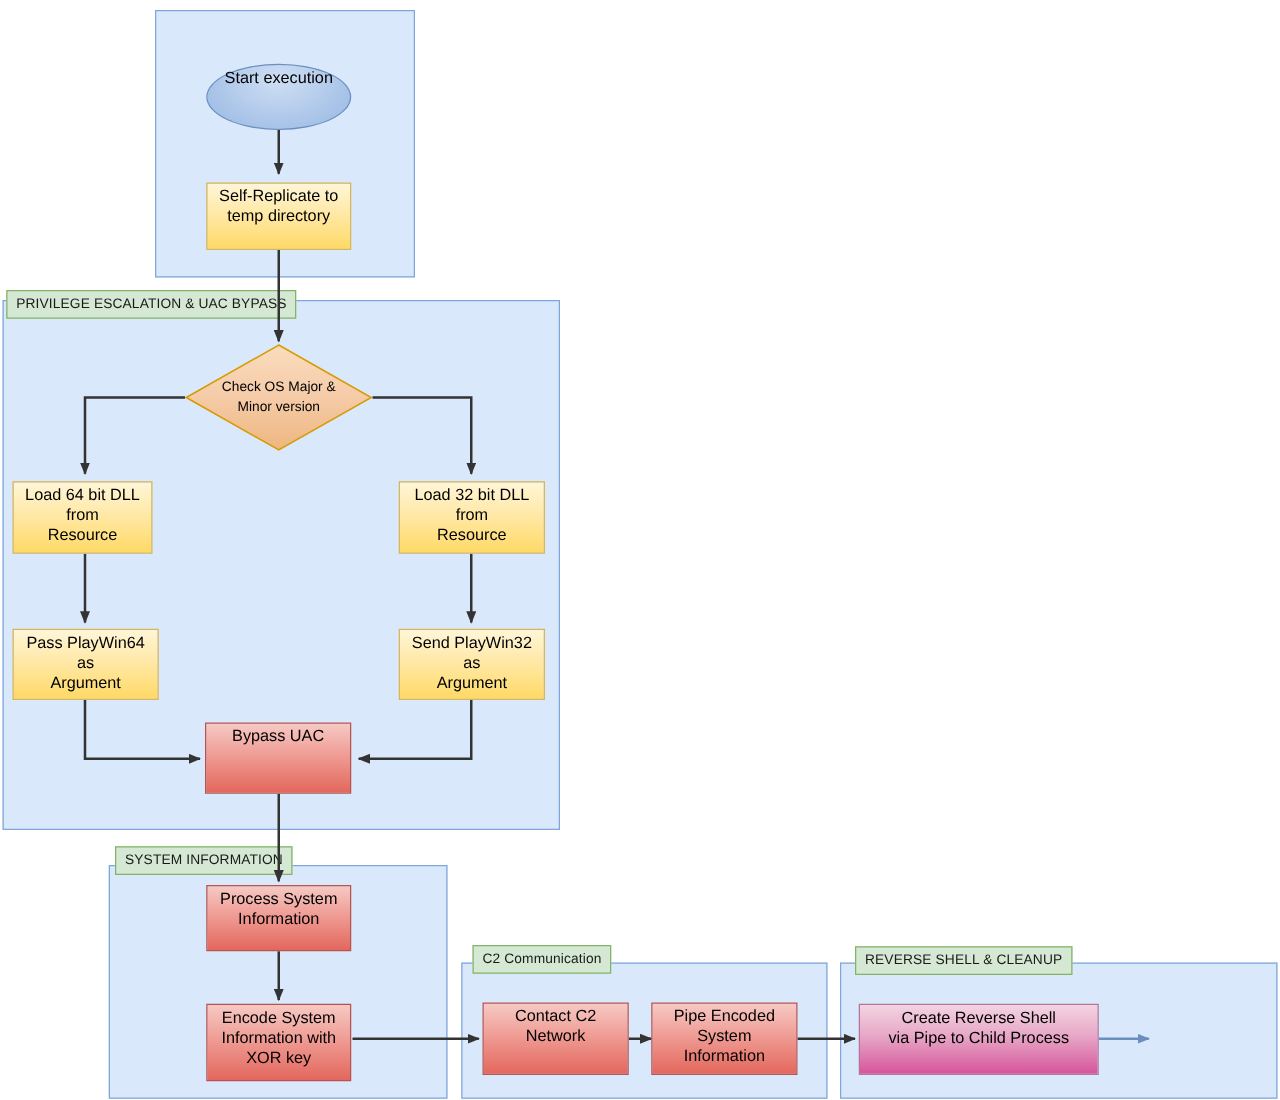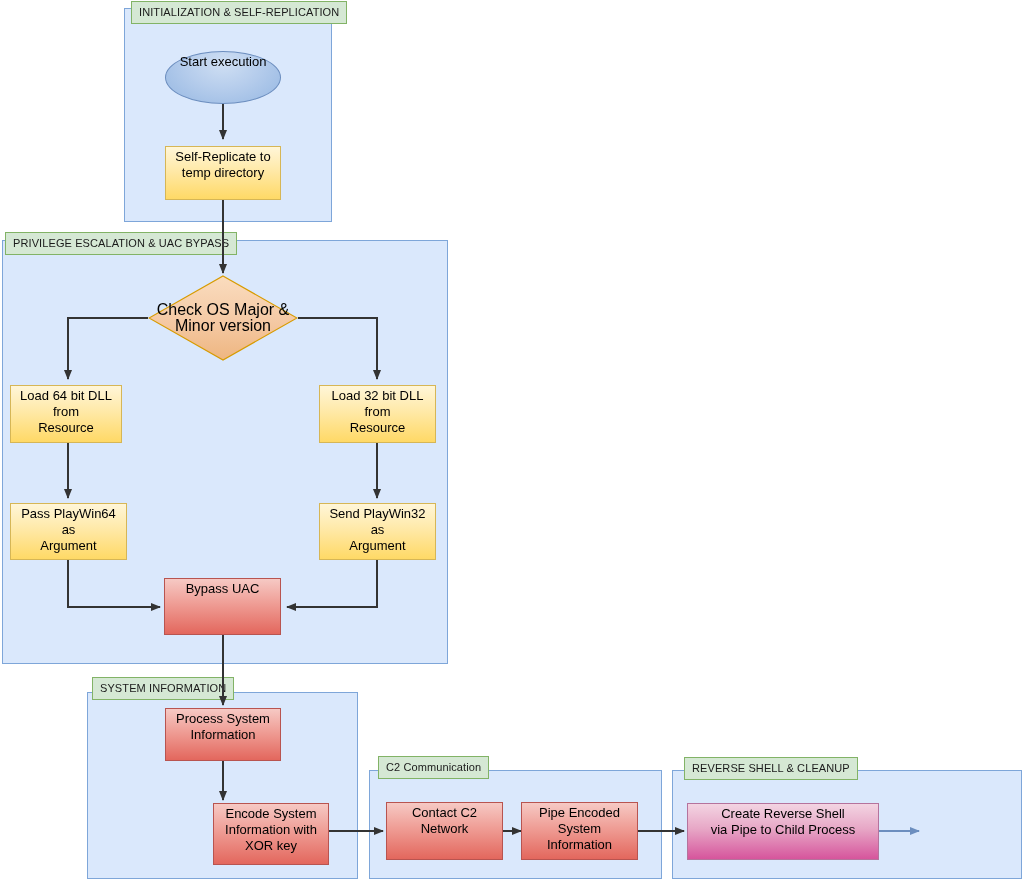--- a/index.html
+++ b/index.html
@@ -73,42 +73,41 @@
     position: absolute;
     inset: 0;
   }
   .node-diamond-label {
     position: absolute;
     inset: 0;
     display: flex;
     align-items: center;
     justify-content: center;
     text-align: center;
-    font-size: 16px;
+    font-size: 11px;
     line-height: 16px;
     color: #000000;
   }
   
   .edges {
     position: absolute;
     left: 0;
     top: 0;
     width: 1024px;
     height: 880px;
     pointer-events: none;
   }
   .lbl2 { display: block; }
 </style>
 </head>
 <body>
 
 <div id="canvas">
 
   <div class="group" style="left:124px; top:8px; width:208px; height:214px;"></div>
-  <div class="group-label" style="left:131px; top:1px;">INITIALIZATION &amp; SELF-REPLICATION</div>
 
   <div class="group" style="left:2px; top:240px; width:446px; height:424px;"></div>
   <div class="group-label" style="left:5px; top:232px;">PRIVILEGE ESCALATION &amp; UAC BYPASS</div>
 
   <div class="group" style="left:87px; top:692px; width:271px; height:187px;"></div>
   <div class="group-label" style="left:92px; top:677px;">SYSTEM INFORMATION</div>
 
   <div class="group" style="left:369px; top:770px; width:293px; height:109px;"></div>
   <div class="group-label" style="left:378px; top:756px;">C2 Communication</div>
 
@@ -224,21 +223,21 @@
     </span>
   </div>
 
   <div class="node node-red" style="left:165px; top:708px; width:116px; height:53px;">
     <span>
       <span class="lbl1">Process System</span>
       <span class="lbl2">Information</span>
     </span>
   </div>
 
-  <div class="node node-red" style="left:165px; top:803px; width:116px; height:62px;margin-left:48px;">
+  <div class="node node-red" style="left:165px; top:803px; width:116px; height:62px;">
     <span>
       <span class="lbl1">Encode System</span>
       <span class="lbl2">Information with</span>
       <span class="lbl2">XOR key</span>
     </span>
   </div>
 
   <div class="node node-red" style="left:386px; top:802px; width:117px; height:58px;">
     <span>
       <span class="lbl1">Contact C2</span>

